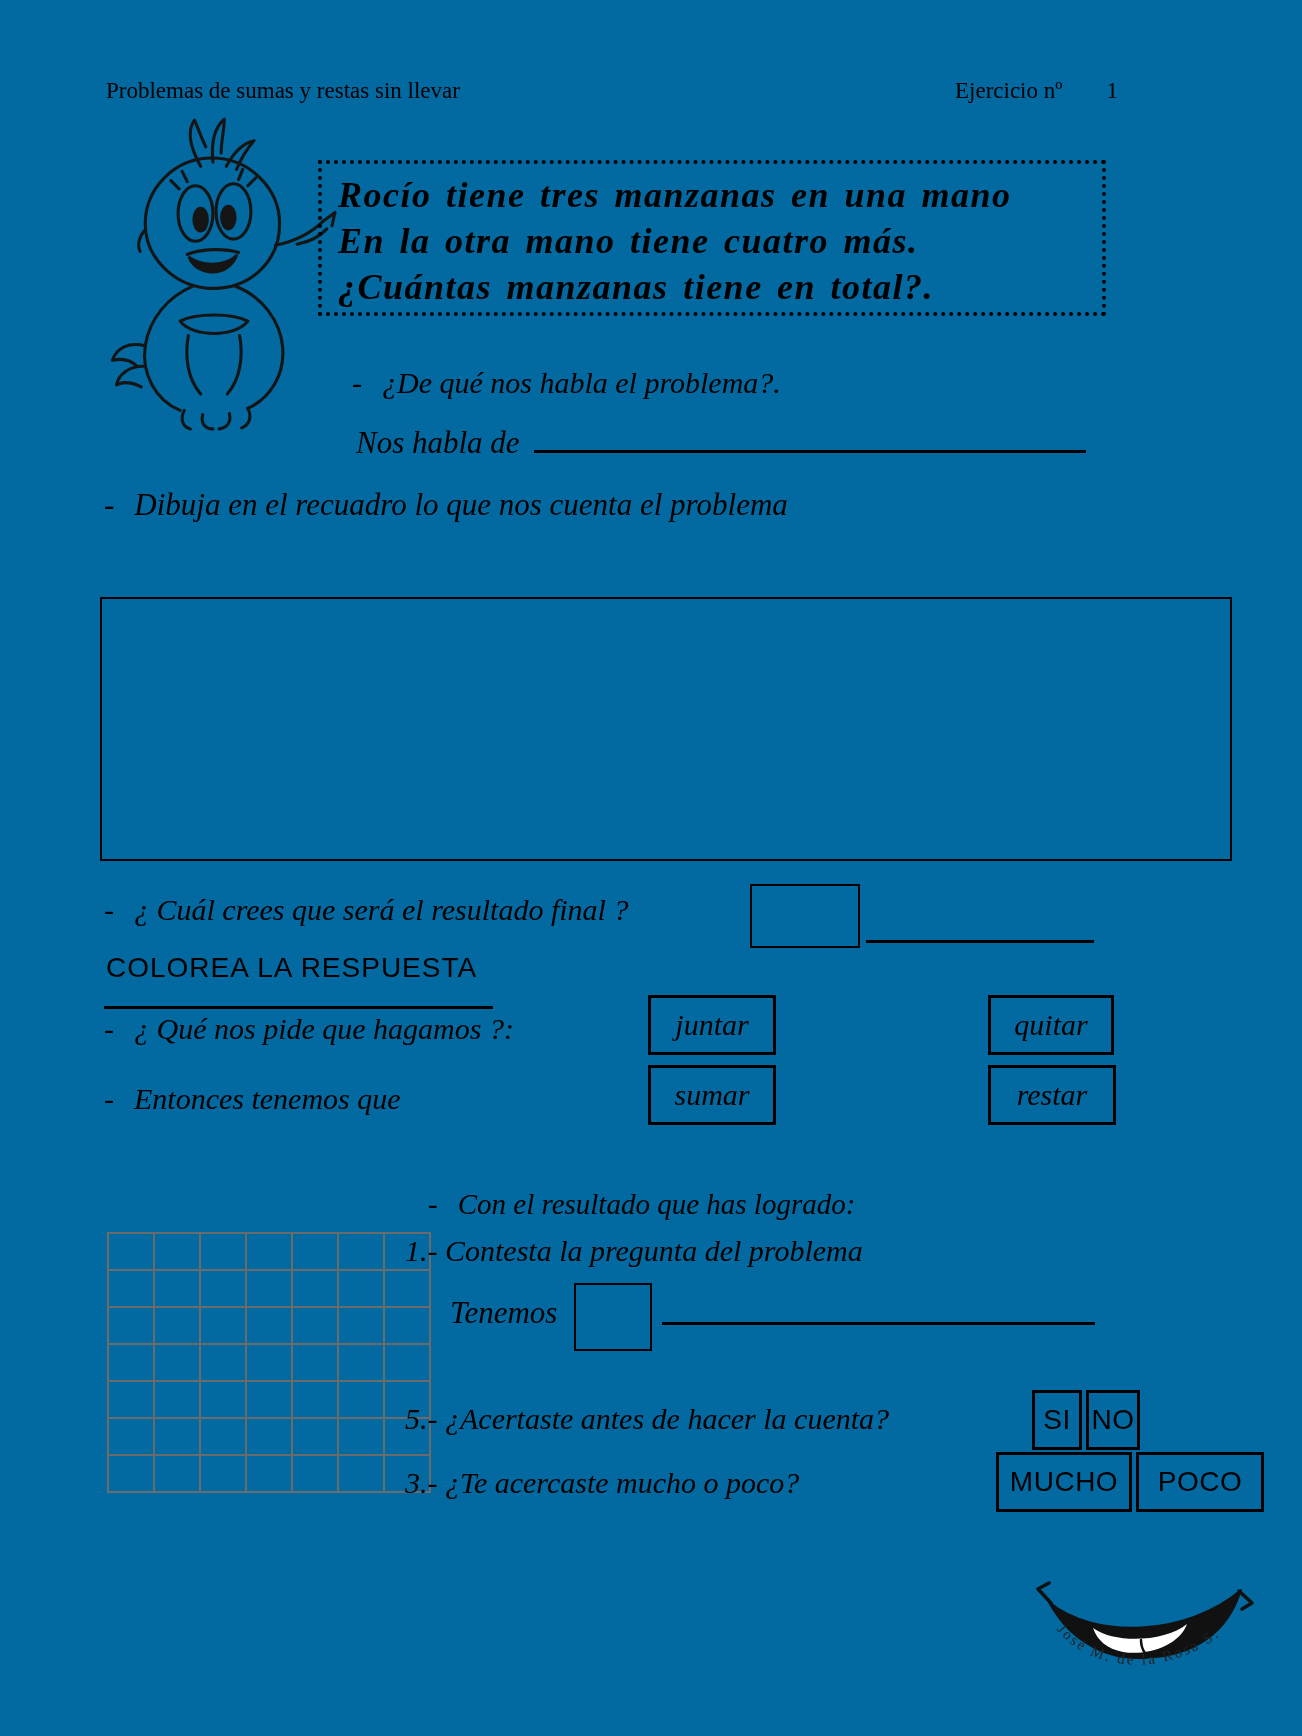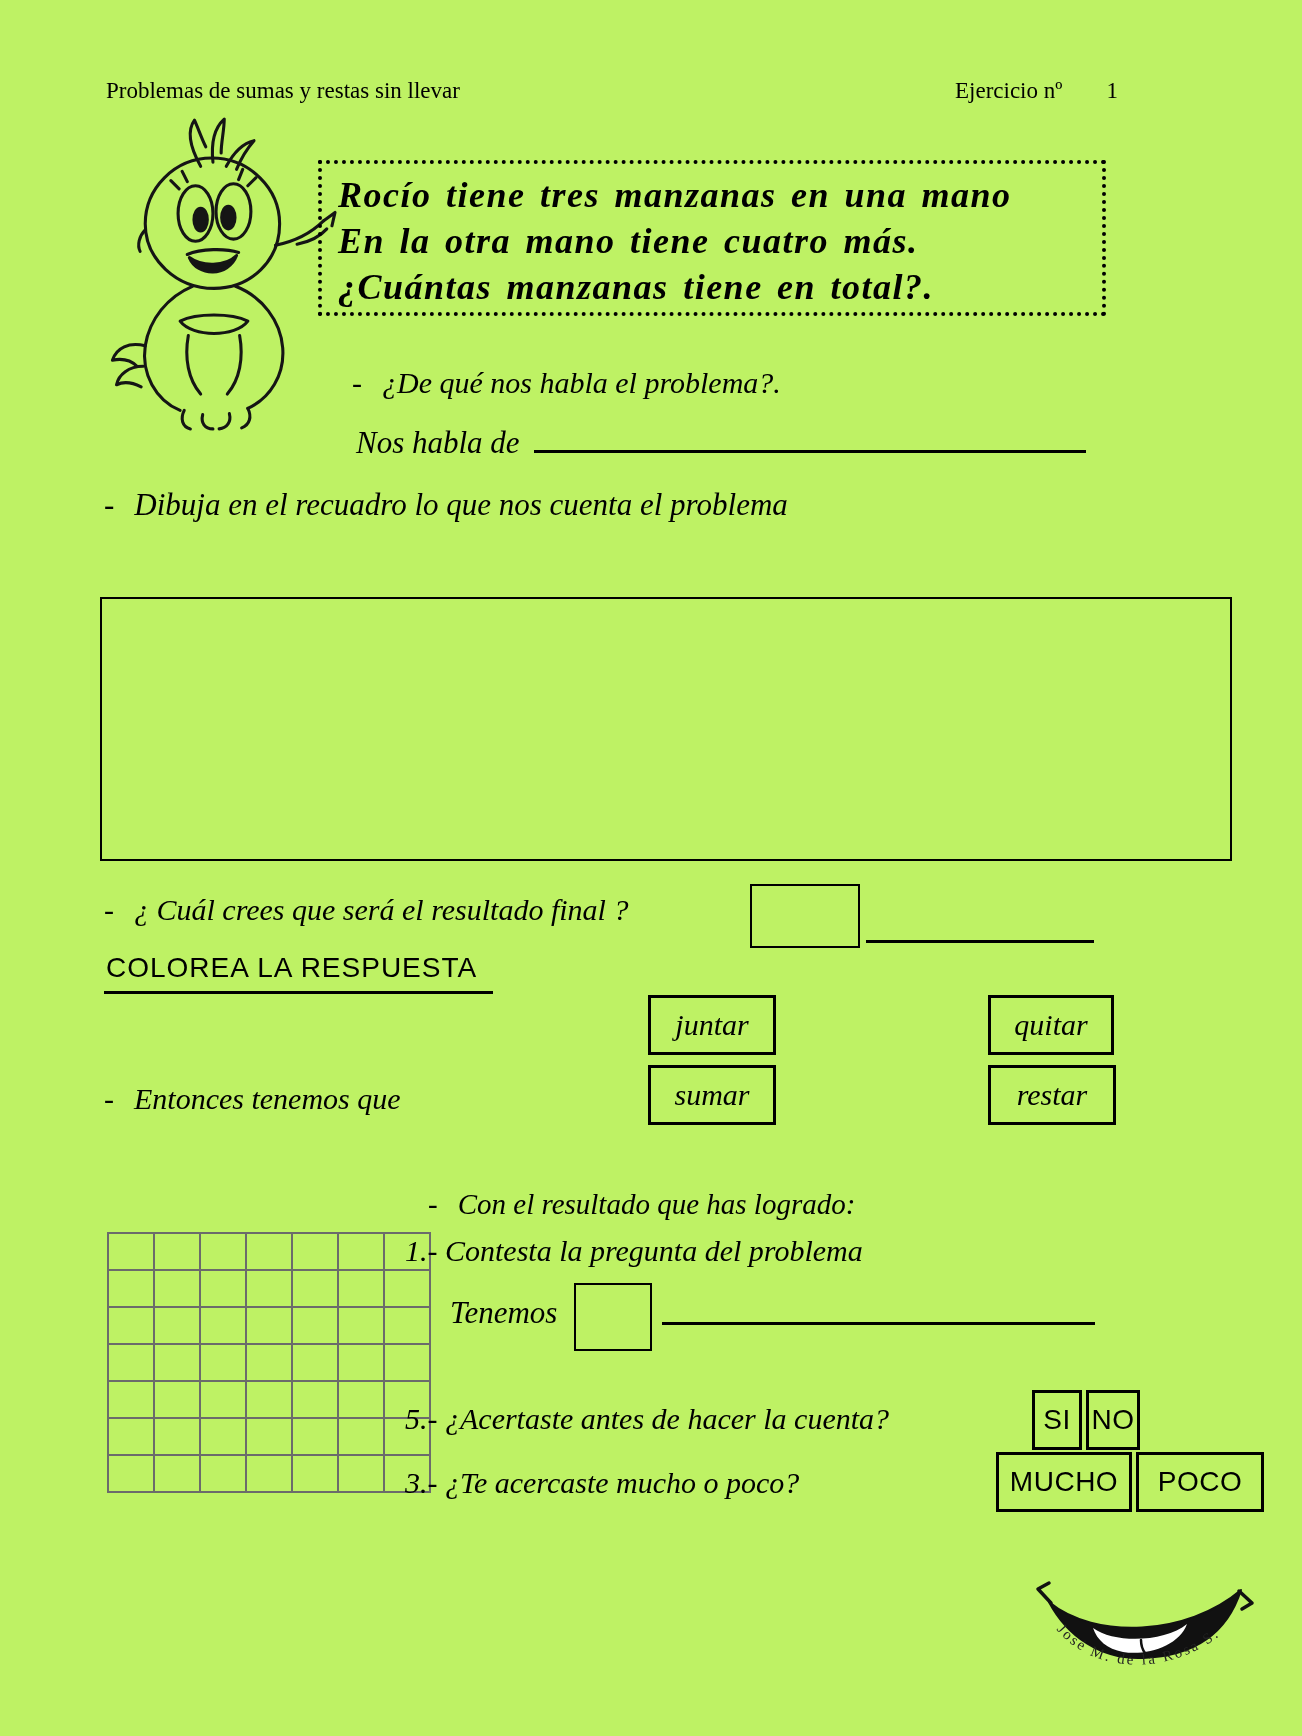--- a/index.html
+++ b/index.html
@@ -1,17 +1,17 @@
 <!DOCTYPE html>
 <html><head>
 <meta charset="utf-8">
 <style>
   html,body{margin:0;padding:0;background:#e8e8e8;}
   .page{
-    position:relative;width:1302px;height:1736px;background:#bef264;
+    position:relative;width:1302px;height:1736px;background:#0369a1;
     margin:0 auto;overflow:hidden;
     font-family:"Liberation Serif","DejaVu Serif",serif;color:#000;
   }
   .abs{position:absolute;}
   .serif{font-family:"Liberation Serif","DejaVu Serif",serif;}
   .cursive{font-family:"Liberation Serif","DejaVu Serif",serif;font-style:italic;}
   .print{font-family:"Liberation Sans","DejaVu Sans",sans-serif;}
 
   .hdr-left{left:106px;top:78px;font-size:23px;}
   .hdr-right{left:955px;top:78px;font-size:23px;display:flex;gap:44px;}
@@ -36,21 +36,21 @@
 
   .q2{left:104px;top:487px;font-size:31px;}
 
   .draw-box{left:100px;top:597px;width:1128px;height:260px;border:2px solid #000;}
 
   .q3-text{left:104px;top:893px;}
   .q3-box{left:750px;top:884px;width:106px;height:60px;border:2px solid #000;}
   .q3-line{left:866px;top:914px;width:228px;height:26px;}
 
   .heading{font-size:28px;letter-spacing:1px;border-bottom:3px solid #000;
-           padding:0 16px 7px 2px;}
+           padding:0 16px 22px 2px;}
   .colorea{left:104px;top:952px;}
   .ahora{left:104px;top:1124px;white-space:pre;}
 
   .row1-label{left:104px;top:1012px;}
   .row2-label{left:104px;top:1082px;}
   .opt-box{
     border:3px solid #000;display:flex;align-items:center;justify-content:center;
     font-size:30px;
   }
   .opt-juntar{left:648px;top:995px;width:122px;height:54px;}
@@ -155,20 +155,23 @@
   <div class="abs draw-box"></div>
 
   <div class="abs q3-text q-line cursive">
     <span class="dash">-</span><span>¿ Cuál crees que será el resultado final ?</span>
   </div>
   <div class="abs q3-box"></div>
   <div class="abs q3-line blank"></div>
 
   <div class="abs colorea heading print">COLOREA LA RESPUESTA</div>
 
+  <div class="abs row1-label q-line cursive">
+    <span class="dash">-</span><span>¿ Qué nos pide que hagamos ?:</span>
+  </div>
   <div class="abs opt-box opt-juntar cursive">juntar</div>
   <div class="abs opt-box opt-quitar cursive">quitar</div>
 
   <div class="abs row2-label q-line cursive">
     <span class="dash">-</span><span>Entonces tenemos que</span>
   </div>
   <div class="abs opt-box opt-sumar cursive">sumar</div>
   <div class="abs opt-box opt-restar cursive">restar</div>
 
 

